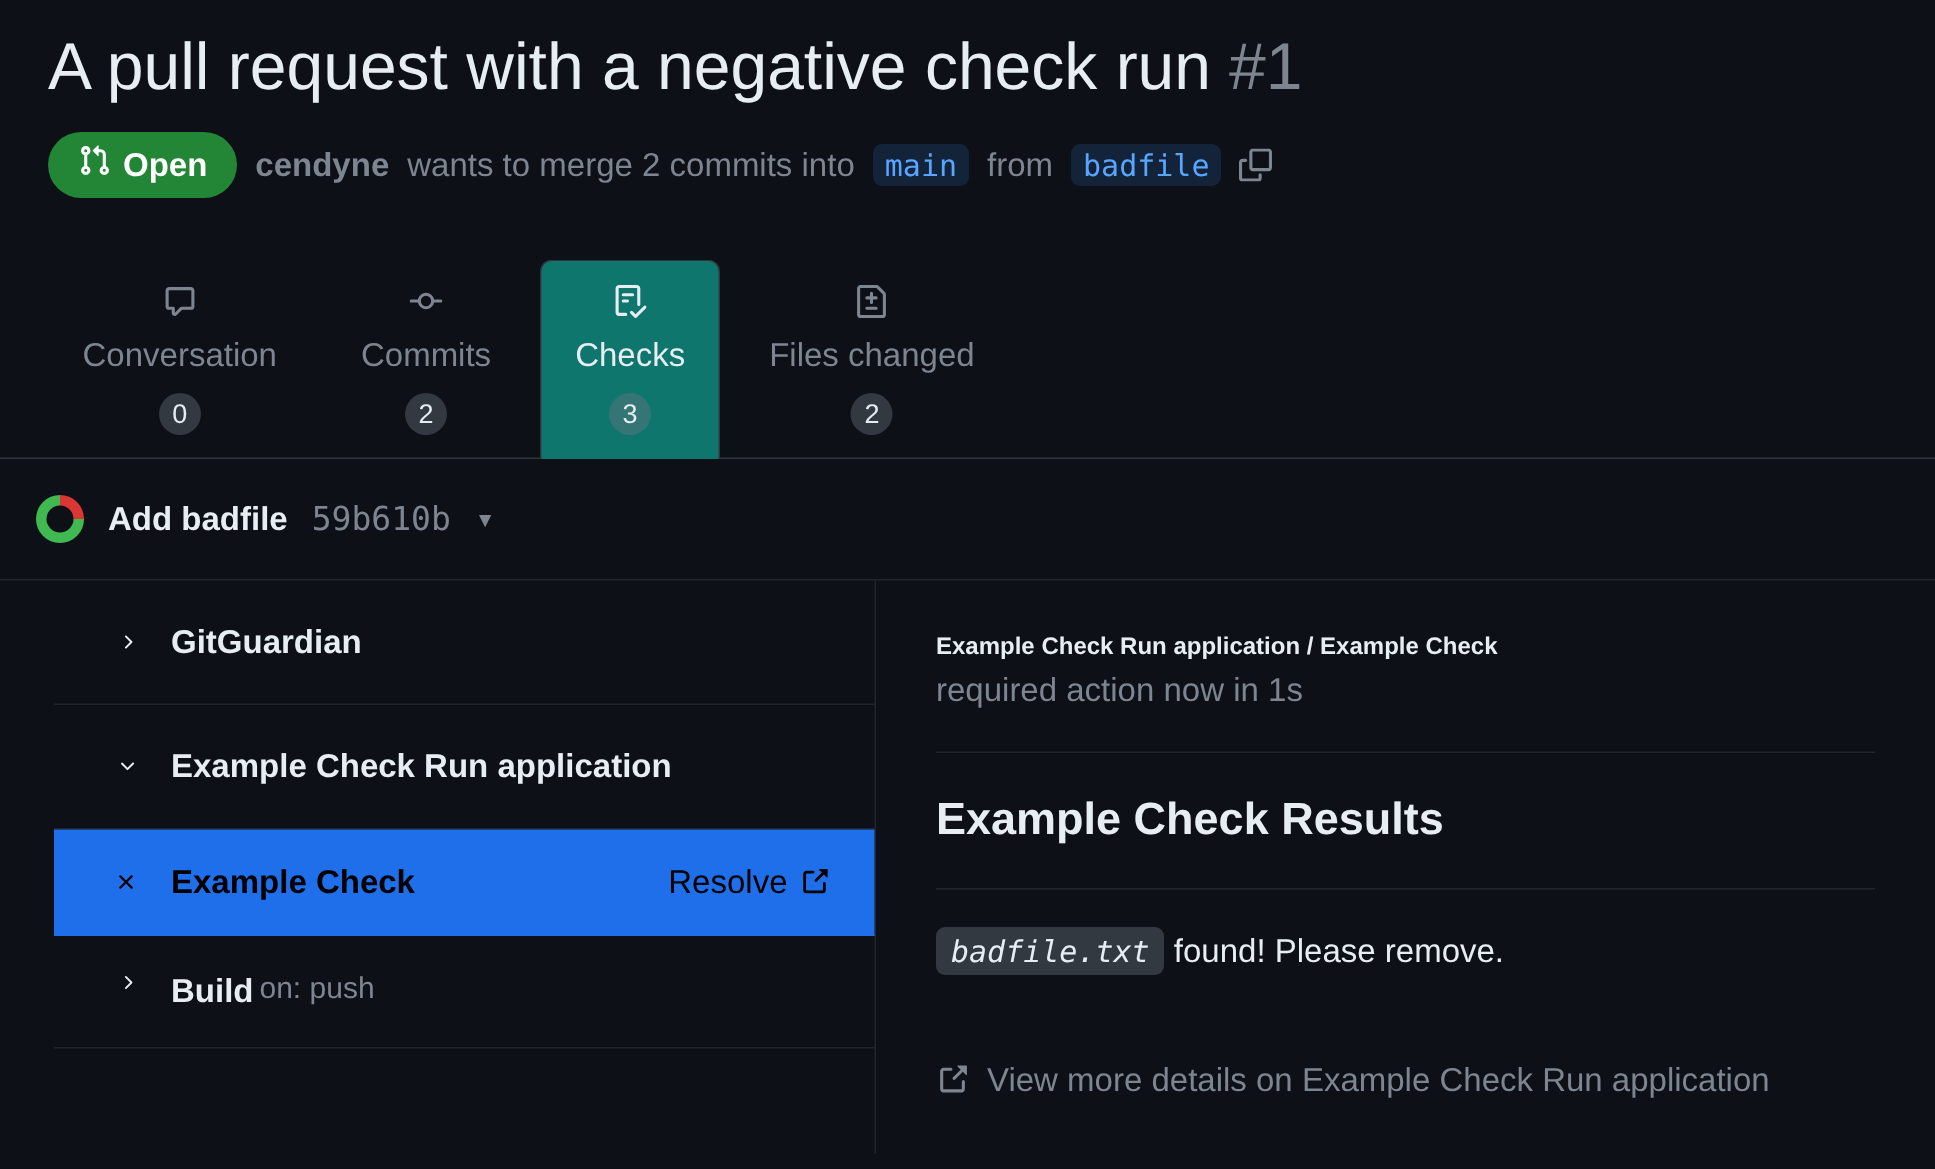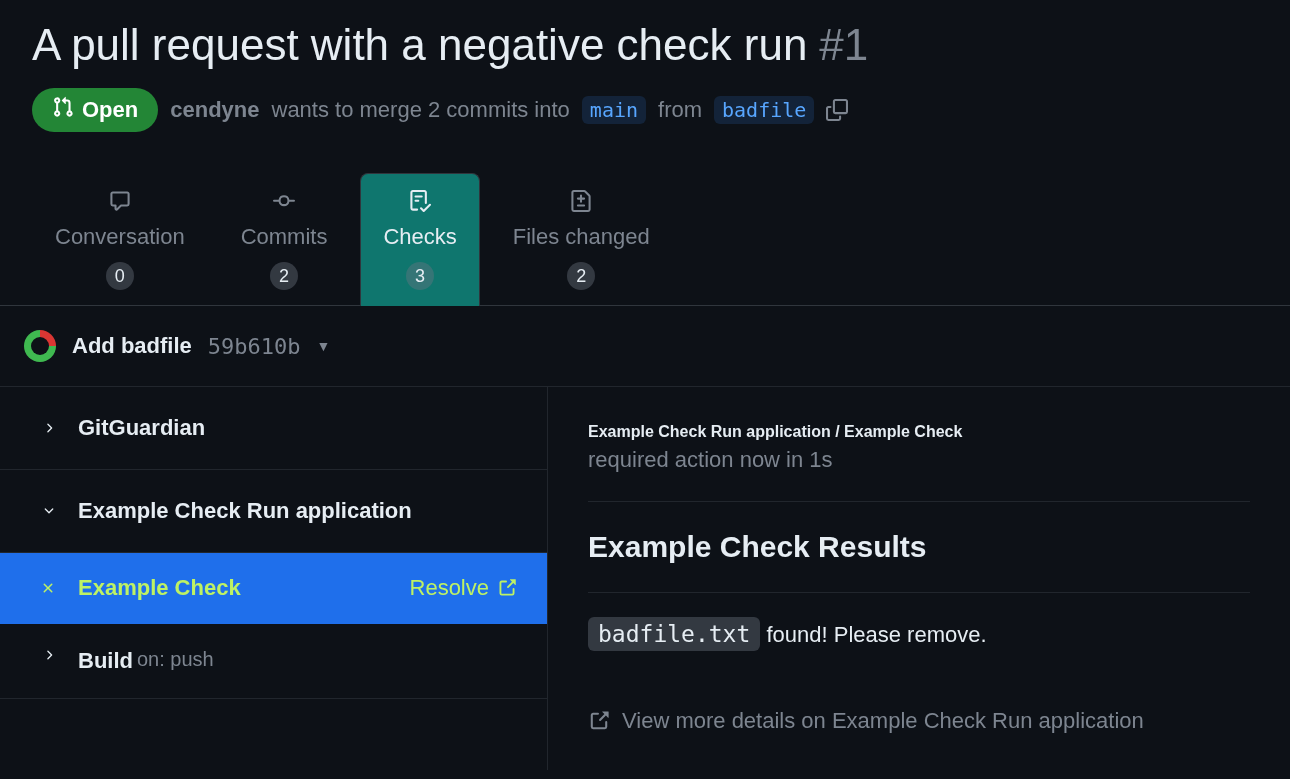--- a/index.html
+++ b/index.html
@@ -61,48 +61,48 @@
     position: relative;
   }
   .donut::after {
     content: ""; position: absolute; inset: 7px; border-radius: 50%; background: #0d1117;
   }
   .commit-title { font-weight: 600; color: #e6edf3; }
   .commit-sha { color: #7d8590; font-family: ui-monospace, monospace; }
   .caret-down { color: #7d8590; font-size: 14px; }
 
   .content { display: flex; border-top: 1px solid #21262d; }
-  .sidebar { width: 548px; border-right: 1px solid #21262d; }
+  .sidebar { width: 548px; border-right: 1px solid #21262d; margin-left: 36px; }
   .sidebar-item {
     display: flex; align-items: center; gap: 20px;
     padding: 28px 40px; font-size: 22px; font-weight: 600;
     border-bottom: 1px solid #21262d; cursor: pointer; color: #e6edf3;
   }
   .sidebar-item .chev { width: 18px; display: inline-flex; justify-content: center; color: #e6edf3; }
   .sidebar-item.sub {
-    background: #1f6feb; color: #bef264; border-bottom: 1px solid #1f6feb;
+    background: #1f6feb; color: #000000; border-bottom: 1px solid #1f6feb;
     justify-content: space-between; padding: 22px 30px 22px 40px;
   }
   .sub-left { display: flex; align-items: center; gap: 20px; }
   .x-icon { width: 18px; display:inline-flex; }
   .resolve { display: flex; align-items: center; gap: 8px; font-weight: 500; }
   .resolve svg { width: 20px; height: 20px; }
   .sidebar-item.build { flex-direction: row; align-items: flex-start; padding: 24px 40px; }
   .build-text { display:flex; gap:4px; }
   .build-sub { font-weight: 400; color: #7d8590; font-size: 20px; }
 
   .main { flex: 1; padding: 36px 40px; }
   .check-title { font-size: 16px; font-weight: 700; }
   .check-sub { color: #7d8590; font-size: 22px; margin-top: 6px; }
   .hr { border: none; border-top: 1px solid #21262d; margin: 28px 0; }
   .results-title { font-size: 30px; font-weight: 700; margin-top: 8px; }
   .result-line { font-size: 22px; margin-top: 24px; }
   .code {
     background: rgba(110,118,129,0.4); padding: 4px 10px; border-radius: 6px;
-    font-family: ui-monospace, monospace; font-size: 23px;
+    font-family: ui-monospace, monospace; font-size: 20px; font-style: italic;
   }
   .view-more { display: flex; align-items: center; gap: 12px; color: #7d8590; font-size: 22px; margin-top: 60px; }
   .view-more svg { width: 22px; height: 22px; }
 </style>
 </head>
 <body>
 
 <div class="header">
   <div class="title-row">
     <span class="pr-title">A pull request with a negative check run</span>

